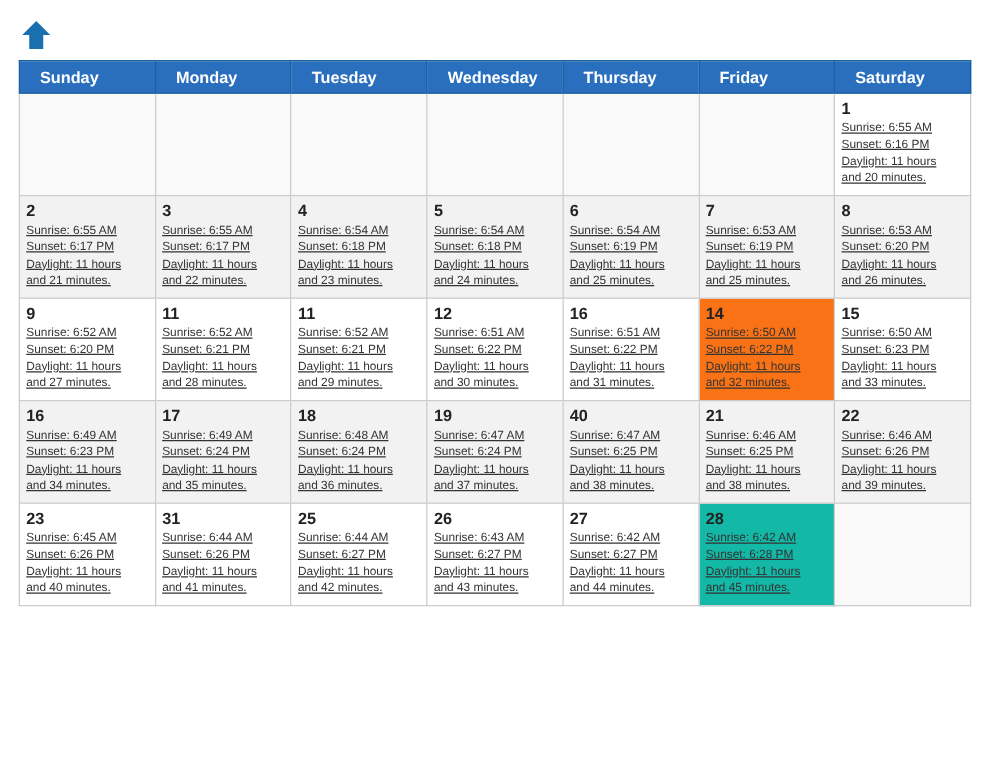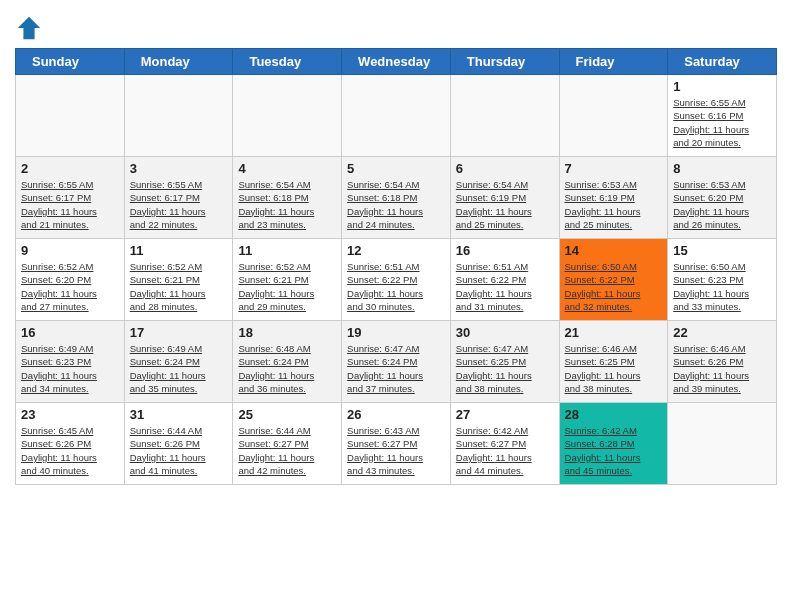--- a/index.html
+++ b/index.html
@@ -274,21 +274,21 @@
 and 36 minutes.</div>
           </td>
           <td style="background-color: rgb(242, 242, 242);">
             <span class="day-number">19</span>
             <div class="day-info" style="white-space: pre-line;">Sunrise: 6:47 AM
 Sunset: 6:24 PM
 Daylight: 11 hours
 and 37 minutes.</div>
           </td>
           <td style="background-color: rgb(242, 242, 242);">
-            <span class="day-number">30</span>
+            <span class="day-number">40</span>
             <div class="day-info" style="white-space: pre-line;">Sunrise: 6:47 AM
 Sunset: 6:25 PM
 Daylight: 11 hours
 and 38 minutes.</div>
           </td>
           <td style="background-color: rgb(242, 242, 242);">
             <span class="day-number">21</span>
             <div class="day-info" style="white-space: pre-line;">Sunrise: 6:46 AM
 Sunset: 6:25 PM
 Daylight: 11 hours

